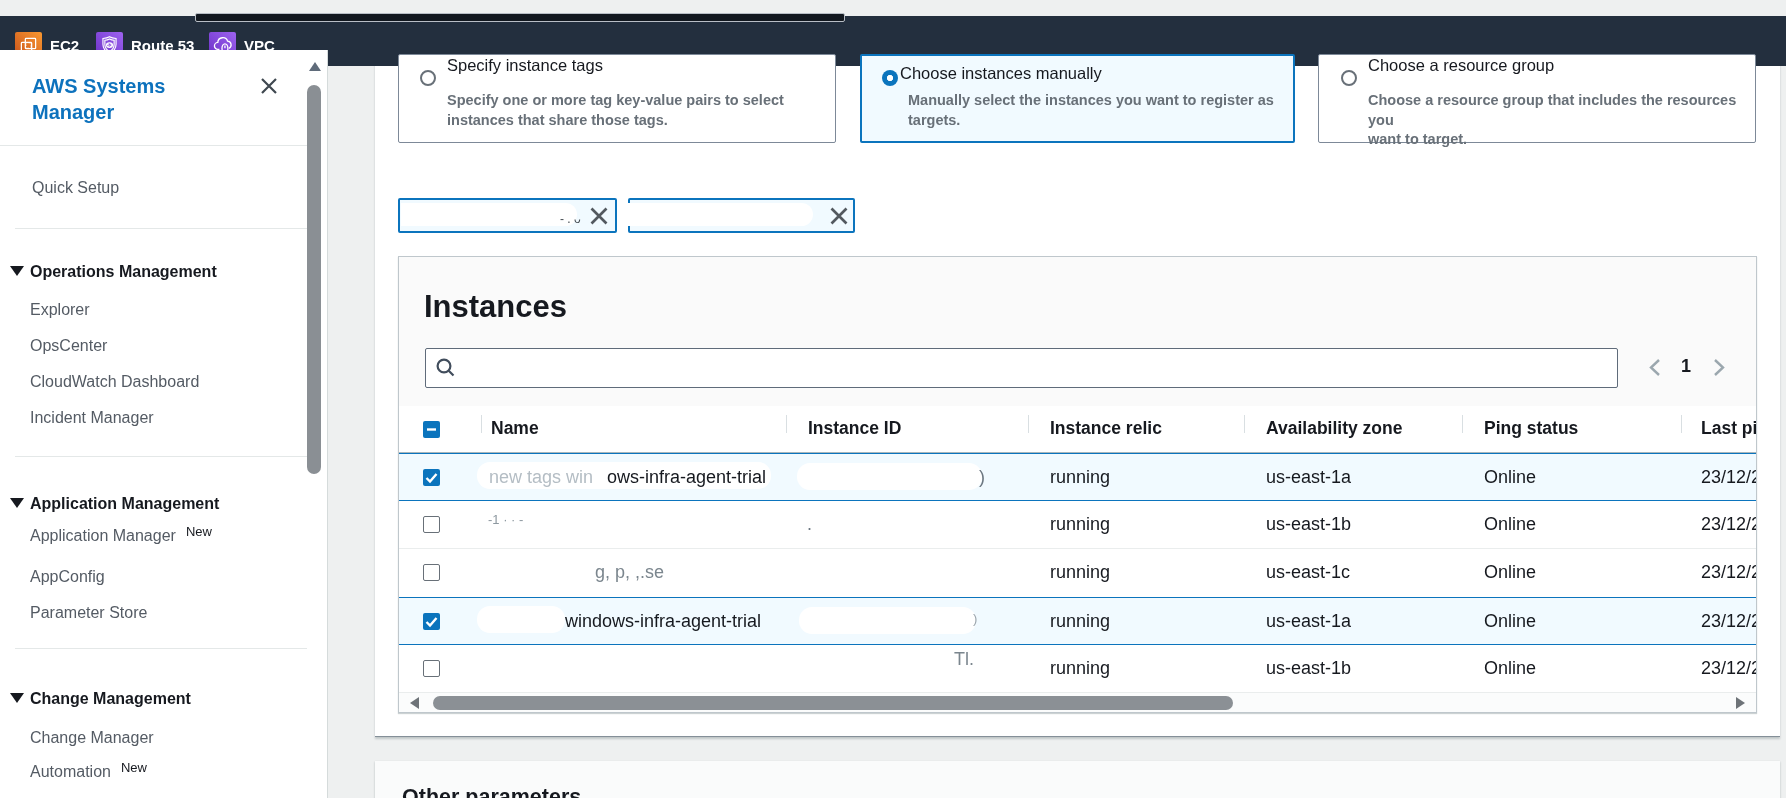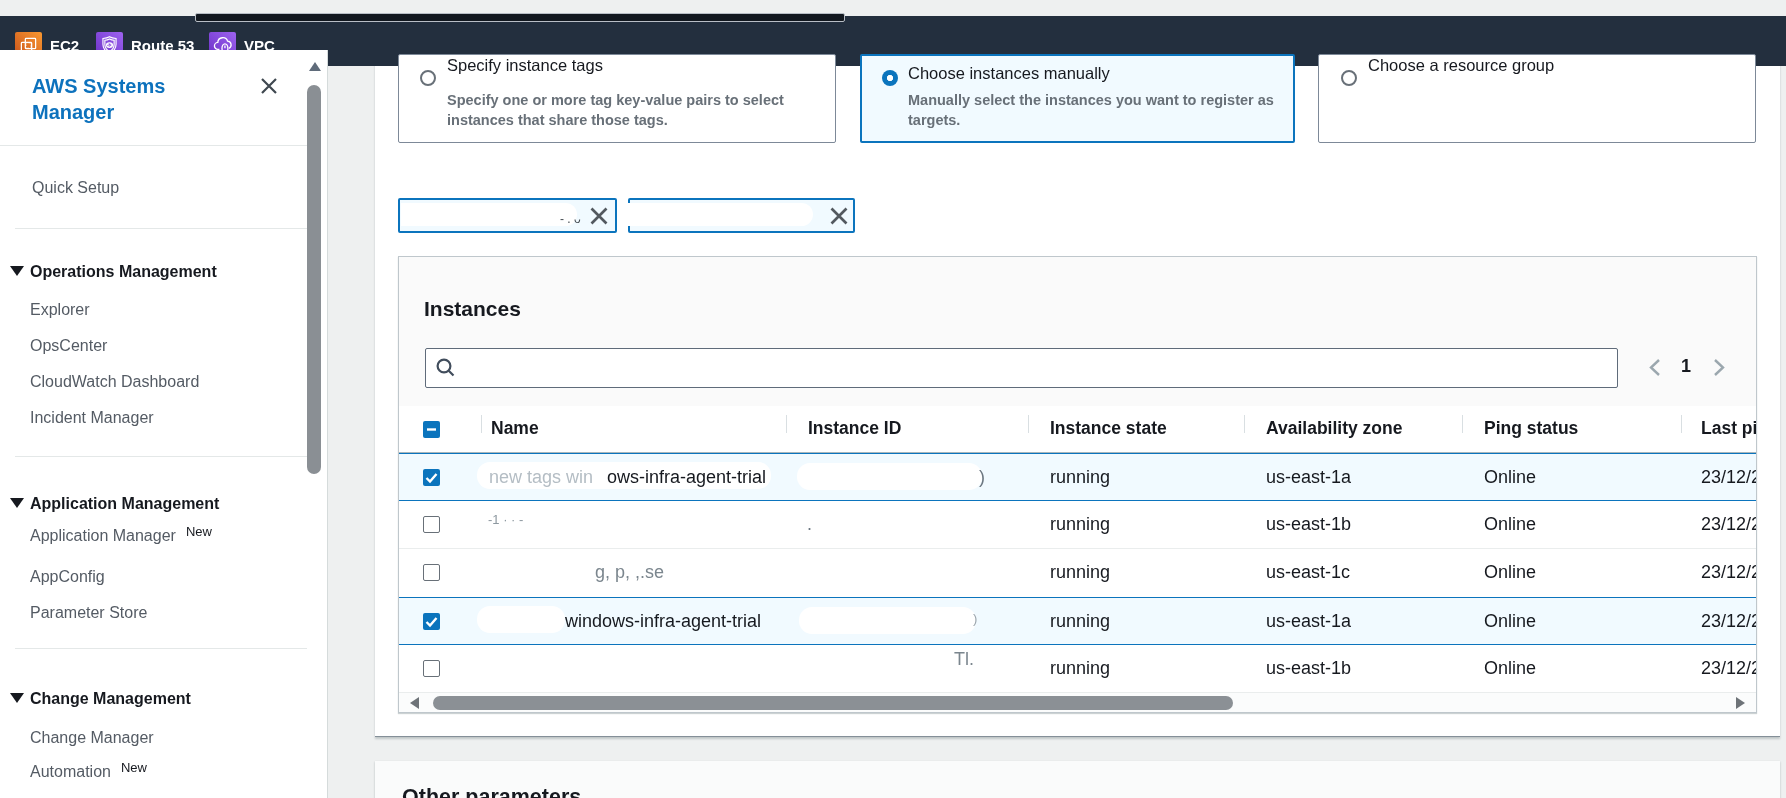--- a/index.html
+++ b/index.html
@@ -35,21 +35,21 @@
 .rtitle { position:absolute; top:1px; font-size:16.5px; color:#16191f; }
 .rdesc { position:absolute; top:36px; font-size:14.5px; line-height:19.5px; color:#687078;font-weight:bold; }
 .radio { position:absolute; top:15px; width:16px; height:16px; border-radius:50%; border:2px solid #687078; background:#fff; }
 .radio.on { border:none; background:radial-gradient(circle, #fff 0 2.9px, #0b74bd 3px 8px); }
 
 .chip { position:absolute; top:198px; height:35px; background:#f1faff; border:2px solid #0b74bd; border-radius:2px; }
 .chipblob { position:absolute; left:1px; top:3px; height:23px; background:#fff; border-radius:0 12px 12px 0; }
 .xicon { position:absolute; width:18px; height:18px; }
 
 #icard { position:absolute; left:398px; top:256px; width:1359px; height:457px; background:#fff; border:1px solid #bfc7cc; box-shadow:0 1px 1px rgba(0,28,36,.2); overflow:hidden; }
-#icard h1 { position:absolute; left:25px; top:40px; font-size:21px; font-weight:bold; color:#16191f; }
+#icard h1 { position:absolute; left:25px; top:32px; font-size:31px; font-weight:bold; color:#16191f; }
 #search { position:absolute; left:26px; top:91px; width:1193px; height:40px; border:1px solid #5f6b7a; border-radius:2px; background:#fff; }
 #pag { position:absolute; left:1249px; top:99px; width:110px; height:24px; }
 
 .hdr { position:absolute; top:161px; white-space:nowrap; font-size:17.5px; font-weight:bold; color:#16191f; }
 .vsep { position:absolute; top:158px; width:1px; height:18px; background:#d9dfe2; }
 .row { position:absolute; left:0px; width:1359px; height:48px; }
 .row.sel { background:#f1faff; border-top:1px solid #0b74bd; border-bottom:1px solid #0b74bd; }
 .rsep { position:absolute; left:0; width:1359px; height:1px; background:#eaeded; }
 .cell { position:absolute; font-size:18px; color:#16191f; }
 .cb { position:absolute; left:24px; width:17px; height:17px; border-radius:2px; }
@@ -127,26 +127,27 @@
   <div id="sb-thumb"></div>
 </div>
 
 <div class="rcard" style="left:398px; width:438px;">
   <div class="radio" style="left:21px;"></div>
   <div class="rtitle" style="left:48px;">Specify instance tags</div>
   <div class="rdesc" style="left:48px;">Specify one or more tag key-value pairs to select<br>instances that share those tags.</div>
 </div>
 <div class="rcard sel" style="left:860px; width:435px;">
   <div class="radio on" style="left:20px; top:14px;"></div>
-  <div class="rtitle" style="left:46px; top:8px;">Choose instances manually</div>
+  <div class="rtitle" style="left:38px; top:8px;">Choose instances manually</div>
   <div class="rdesc" style="left:46px; top:35px;">Manually select the instances you want to register as<br>targets.</div>
 </div>
 <div class="rcard" style="left:1318px; width:438px;">
   <div class="radio" style="left:22px;"></div>
   <div class="rtitle" style="left:49px;">Choose a resource group</div>
+  <div class="rdesc" style="left:49px;">Choose a resource group that includes the resources you<br>want to target.</div>
 </div>
 
 <div class="chip" style="left:398px; width:219px;">
   <div class="chipblob" style="right:38px;"></div>
   <div style="position:absolute;left:160px;top:12px;font-size:12px;color:#454c52;">‐ . ᴗ</div>
   <svg class="xicon" style="left:190px; top:7px;" viewBox="0 0 18 18">
       <path d="M1.5 1.5 L16.5 16.5 M16.5 1.5 L1.5 16.5" stroke="#53595f" stroke-width="2.7" fill="none"></path>
     </svg>
 </div>
 <div class="chip" style="left:628px; width:227px;">
@@ -173,21 +174,21 @@
     <svg style="position:absolute;left:64px;top:2px;" width="14" height="19" viewBox="0 0 14 19" fill="none" stroke="#9ba7ae" stroke-width="2.4">
         <path d="M3 2 L11 9.5 L3 17"></path>
       </svg>
   </div>
 
   <div class="cb on" style="top:164px;"><svg width="17" height="17" viewBox="0 0 17 17">
         <path d="M4 8.5 H13" stroke="#fff" stroke-width="2.4"></path>
       </svg></div>
   <div class="hdr" style="left:92px;">Name</div>
   <div class="hdr" style="left:409px;">Instance ID</div>
-  <div class="hdr" style="left:651px;">Instance state</div>
+  <div class="hdr" style="left:651px;">Instance relic</div>
   <div class="hdr" style="left:867px;">Availability zone</div>
   <div class="hdr" style="left:1085px;">Ping status</div>
   <div class="hdr" style="left:1302px;">Last ping</div>
   <div class="vsep" style="left:82px;"></div>
   <div class="vsep" style="left:387px;"></div>
   <div class="vsep" style="left:629px;"></div>
   <div class="vsep" style="left:845px;"></div>
   <div class="vsep" style="left:1063px;"></div>
   <div class="vsep" style="left:1282px;"></div>
   <div class="rsep" style="top:195px; background:#a9b6bb;"></div>

